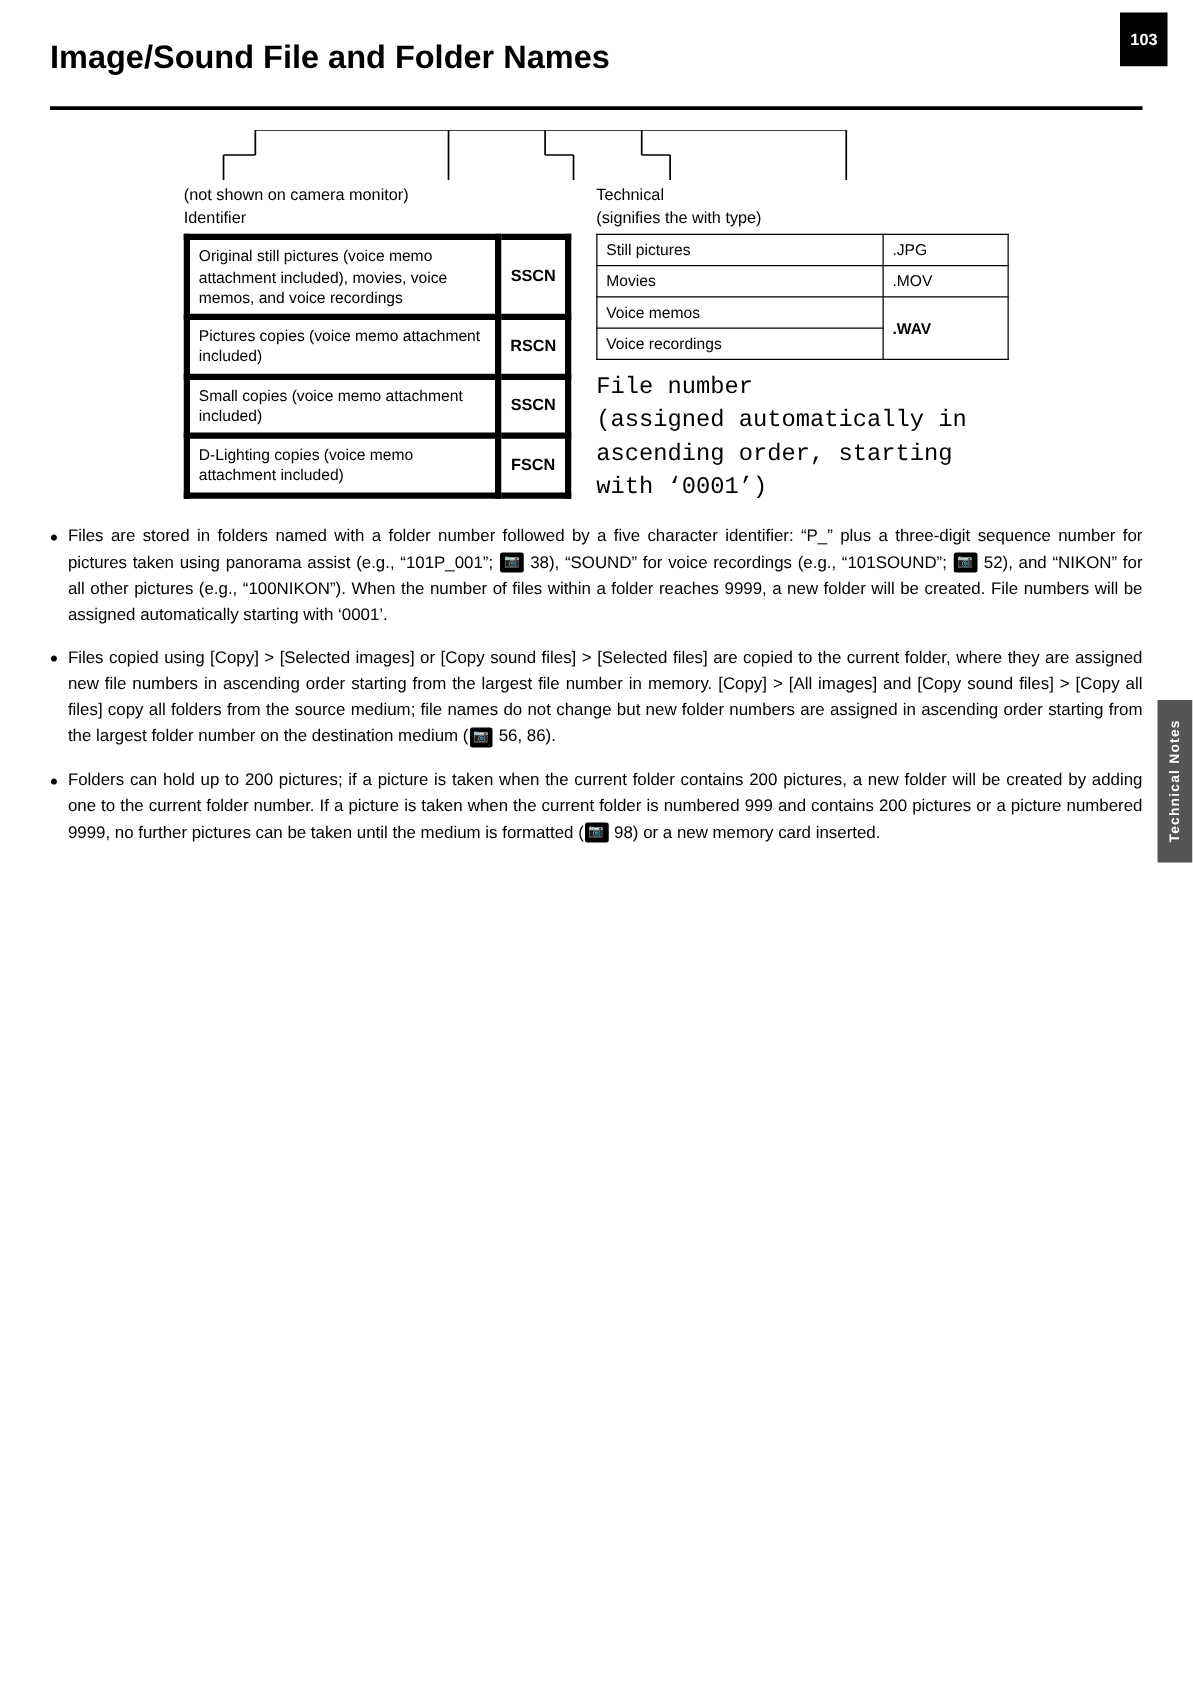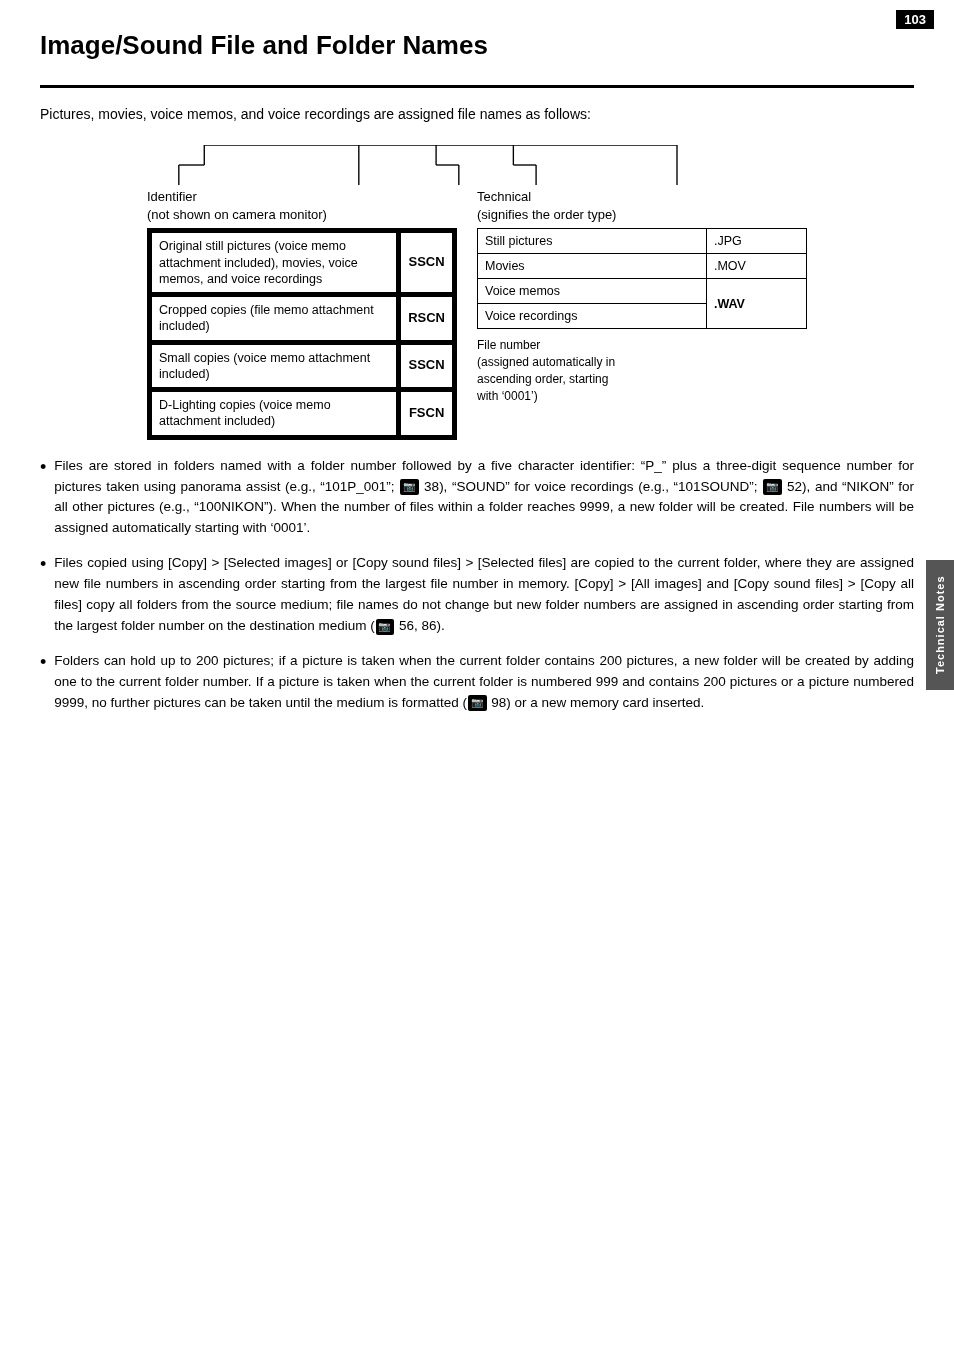--- a/index.html
+++ b/index.html
@@ -17,21 +17,21 @@
       padding: 20px 40px 40px 40px;
       position: relative;
     }
     .page-number {
       position: absolute;
       top: 10px;
       right: 20px;
       font-size: 13px;
       background: #000;
       color: #fff;
-      padding: 2px 8px;
+      padding: 14px 8px;
       font-weight: bold;
     }
     .title {
       font-size: 26px;
       font-weight: bold;
       border-bottom: 3px solid #000;
       padding-bottom: 24px;
       margin-bottom: 16px;
       margin-top: 10px;
     }
@@ -104,23 +104,24 @@
       border: 1px solid #000;
       margin-top: 4px;
     }
     .right-table td {
       border: 1px solid #000;
       padding: 5px 7px;
       font-size: 12.5px;
       vertical-align: middle;
     }
     .file-number-note {
-      font-size: 12px;
+      font-size: 19px;
       line-height: 1.4;
       margin-top: 8px;
+      font-family: Liberation Mono, monospace;
     }
     
     .bullet-list {
       margin-top: 16px;
       padding-left: 0;
       list-style: none;
     }
     .bullet-list li {
       display: flex;
       align-items: flex-start;
@@ -179,21 +180,20 @@
     }
   </style>
 </head>
 <body>
 
 <div class="page">
   <div class="page-number">103</div>
 
   <h1 class="title">Image/Sound File and Folder Names</h1>
 
-  <p class="intro">Pictures, movies, voice memos, and voice recordings are assigned file names as follows:</p>
 
   <div class="diagram-wrapper">
     <div class="filename-label"></div>
 
     
     <svg class="bracket-svg" viewBox="0 0 660 44" xmlns="http://www.w3.org/2000/svg">
 
       <line x1="30" y1="0" x2="30" y2="22" stroke="#000" stroke-width="1.5"></line>
       <line x1="30" y1="22" x2="2" y2="22" stroke="#000" stroke-width="1.5"></line>
       <line x1="2" y1="22" x2="2" y2="44" stroke="#000" stroke-width="1.5"></line>
@@ -210,49 +210,49 @@
 
       <line x1="550" y1="0" x2="550" y2="44" stroke="#000" stroke-width="1.5"></line>
 
       <line x1="30" y1="0" x2="550" y2="0" stroke="#000" stroke-width="1.5"></line>
     </svg>
 
     <div class="diagram-table-area">
 
       <div class="left-section">
         <div class="left-labels">
+          <span class="identifier-label">(not shown on camera monitor)</span>
           <span class="identifier-label">Identifier</span>
-          <span class="identifier-label">(not shown on camera monitor)</span>
         </div>
         <table class="left-table">
           <tbody id="left-table-body">
           <tr>
                 <td>Original still pictures (voice memo attachment included), movies, voice memos, and voice recordings</td>
                 <td class="dscn-code">SSCN</td>
               </tr>
               <tr>
-                <td>Cropped copies (file memo attachment included)</td>
+                <td>Pictures copies (voice memo attachment included)</td>
                 <td class="dscn-code">RSCN</td>
               </tr>
               <tr>
                 <td>Small copies (voice memo attachment included)</td>
                 <td class="dscn-code">SSCN</td>
               </tr>
               <tr>
                 <td>D-Lighting copies (voice memo attachment included)</td>
                 <td class="dscn-code">FSCN</td>
               </tr>
             </tbody>
         </table>
       </div>
 
       <div class="right-section">
         <div class="extension-label">
           <span>Technical</span><br>
-          <span>(signifies the order type)</span>
+          <span>(signifies the with type)</span>
         </div>
         <table class="right-table">
           <tbody id="right-table-body">
           <tr>
                 <td>Still pictures</td>
                 <td>.JPG</td>
               </tr>
               <tr>
                 <td>Movies</td>
                 <td>.MOV</td>

